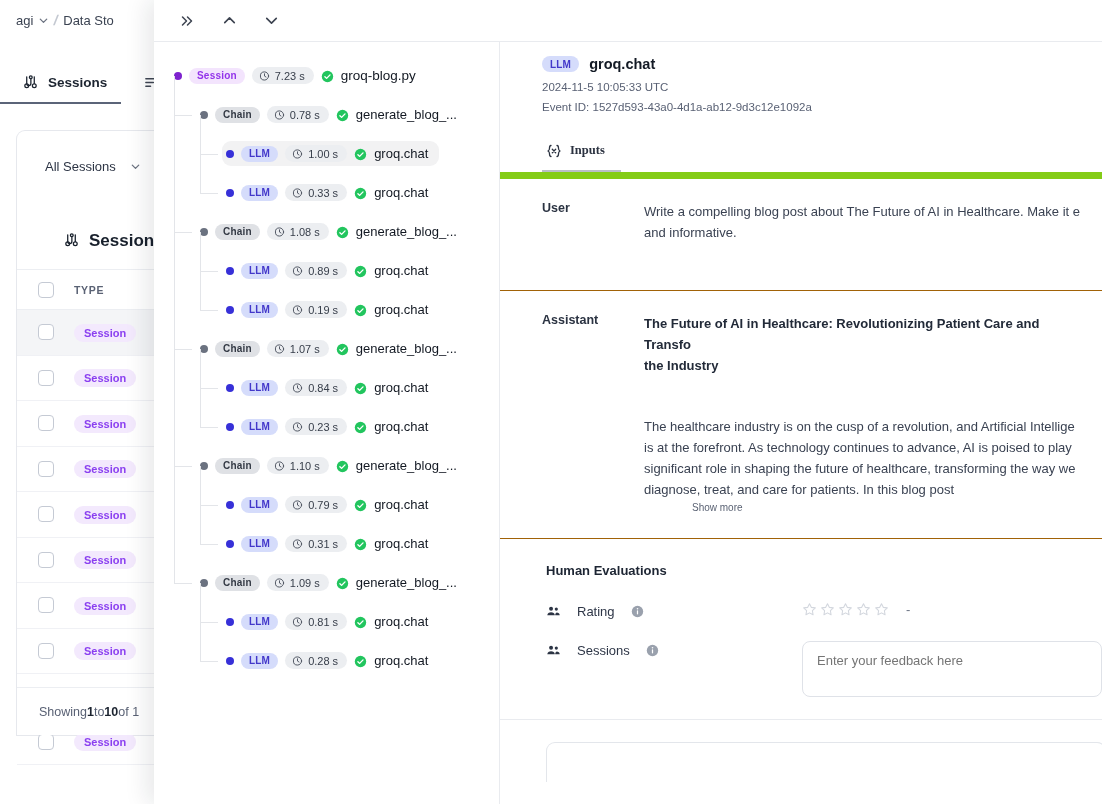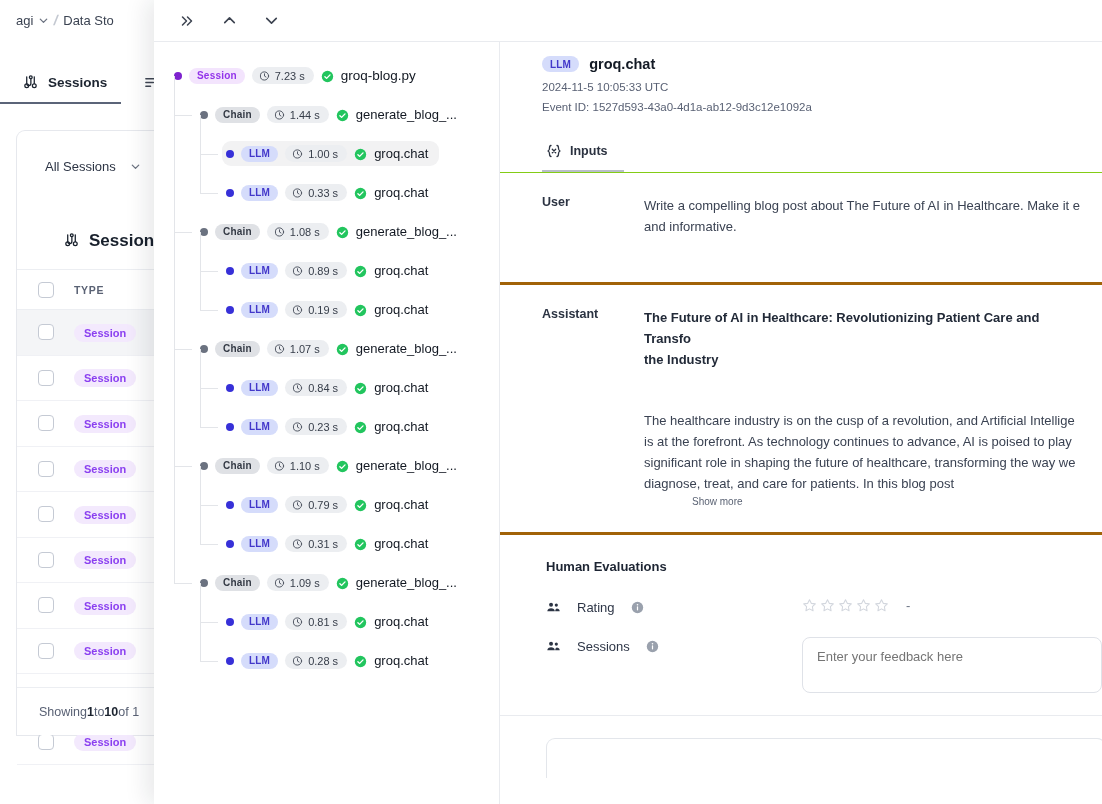--- a/index.html
+++ b/index.html
@@ -167,33 +167,34 @@
   .detail {
     flex: 1; min-width: 0; border-top: 1px solid #e9ebef;
     display: flex; flex-direction: column; overflow: hidden;
   }
   .dhead { padding: 14px 0 13px 42px; flex: none; }
   .dhead-1 { display: flex; align-items: center; gap: 10px; }
   .dhead-title { font-size: 14.5px; font-weight: 700; color: #131a25; }
   .dmeta { font-size: 11.5px; color: #596174; margin-top: 7px; line-height: 1.55; }
   .dtabs {
     display: flex; gap: 2px; padding-left: 42px; flex: none;
-    border-bottom: 1px solid #84cc16;
+    border-bottom: 7px solid #84cc16;
+    font-family: Liberation Serif, serif;
   }
   .dtab {
     display: flex; align-items: center; gap: 8px;
     font-size: 12.5px; font-weight: 600; color: #2b3240;
     padding: 13px 16px 11px 4px; margin-right: 16px;
     cursor: pointer; border-bottom: 2.5px solid transparent; white-space: nowrap;
   }
   .dtab.active { border-bottom-color: #0f1115; }
   .dtab.dim { color: #2b3240; border-bottom-color: #b9bec8; }
 
   .dscroll { flex: 1; overflow: hidden; }
-  .msg { display: flex; padding: 22px 16px 22px 42px; border-bottom: 3px solid #a16207; }
+  .msg { display: flex; padding: 22px 16px 22px 42px; border-bottom: 1px solid #a16207; }
   .msg.user { min-height: 112px; }
   .msg-role { width: 102px; flex: none; font-size: 12.5px; font-weight: 700; color: #2b3342; }
   .msg-body { flex: 1; min-width: 0; font-size: 13px; color: #3a4252; line-height: 1.62; }
   .msg-body .btitle { font-weight: 700; color: #222a38; font-size: 13px; line-height: 1.62; }
   .gap { height: 40px; }
   .showmore { color: #5b6374; font-size: 10px; cursor: pointer; padding-left: 4px; margin-left: 44px; }
 
   .evals { padding: 24px 0 0 46px; }
   .evals h3 { font-size: 13px; font-weight: 700; color: #1d2533; margin-bottom: 24px; }
   .evrow { display: flex; align-items: flex-start; margin-bottom: 22px; }
@@ -424,21 +425,21 @@
             </div>
             <div class="tnode" style="padding-left: 42px;">
               <div class="row">
                 <span class="dot chain"></span>
                 <span class="tag chain">Chain</span>
                 <span class="dur">
                   <span class="clock"><svg viewBox="0 0 14 14" fill="none" stroke="#4a515e" stroke-width="1.2" stroke-linecap="round" stroke-linejoin="round">
                       <circle cx="7" cy="7.6" r="5.2"></circle>
                       <path d="M7 4.8v2.9l1.9 1.2"></path>
                     </svg></span>
-                  <span>1.44 s</span>
+                  <span>0.78 s</span>
                 </span>
                 <span class="okico"><svg viewBox="0 0 16 16">
                     <circle cx="8" cy="8" r="7" fill="#22c55e"></circle>
                     <path d="M4.8 8.2l2.1 2.1 4.2-4.3" fill="none" stroke="#fff" stroke-width="1.7" stroke-linecap="round" stroke-linejoin="round"></path>
                   </svg></span>
                 <span class="tname">generate_blog_...</span>
               </div>
             </div>
             <div class="tnode sel" style="padding-left: 68px;">
               <div class="row">

